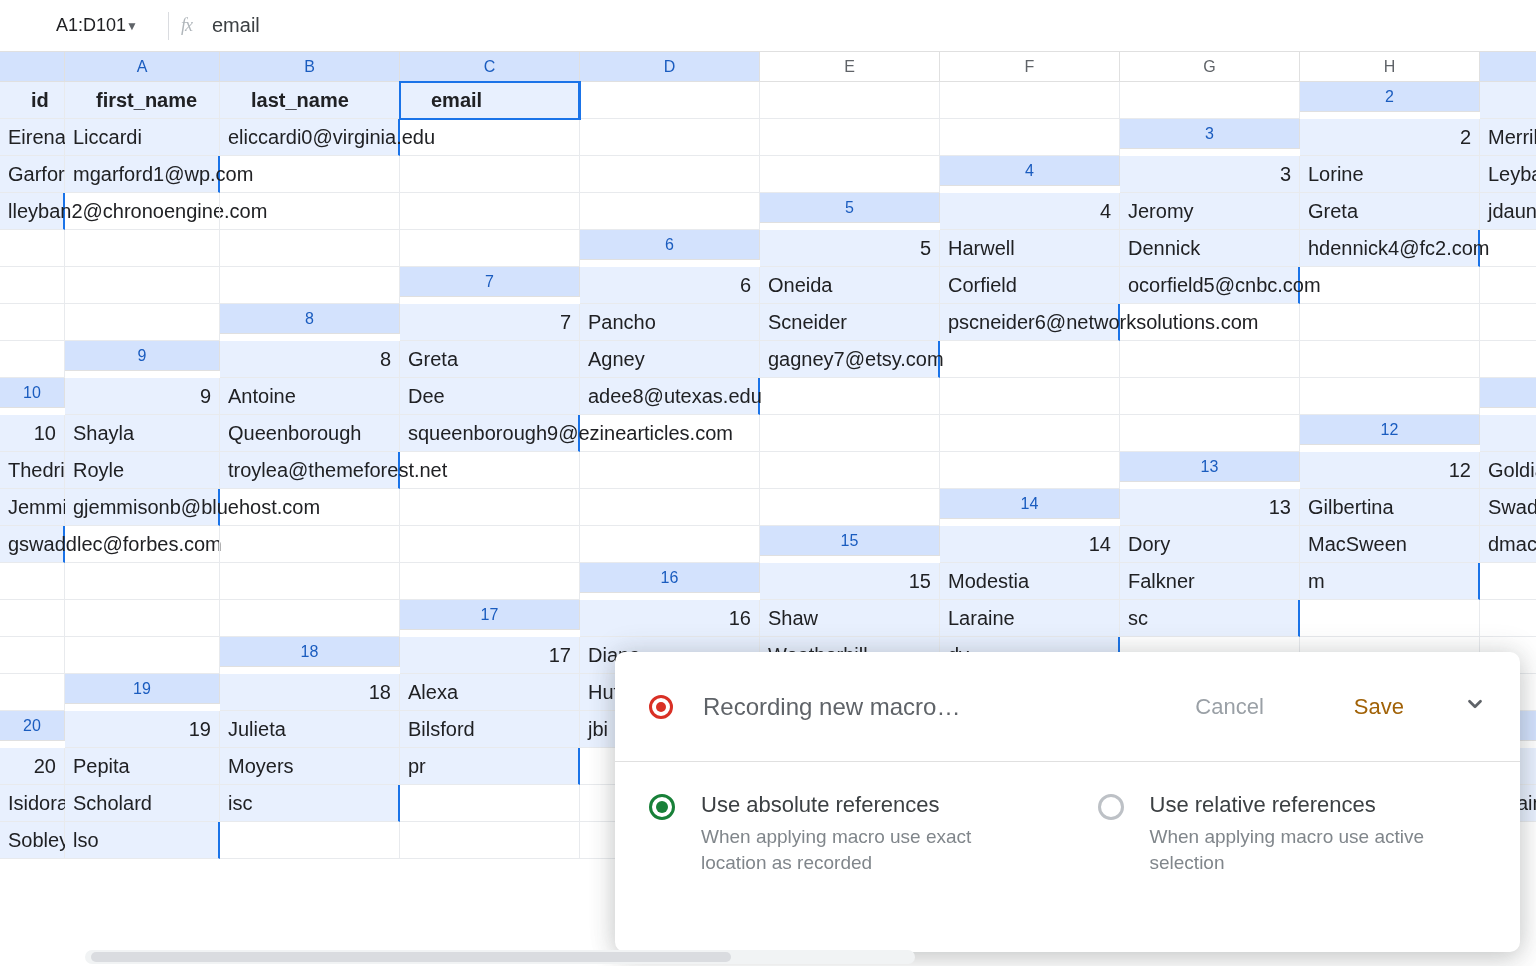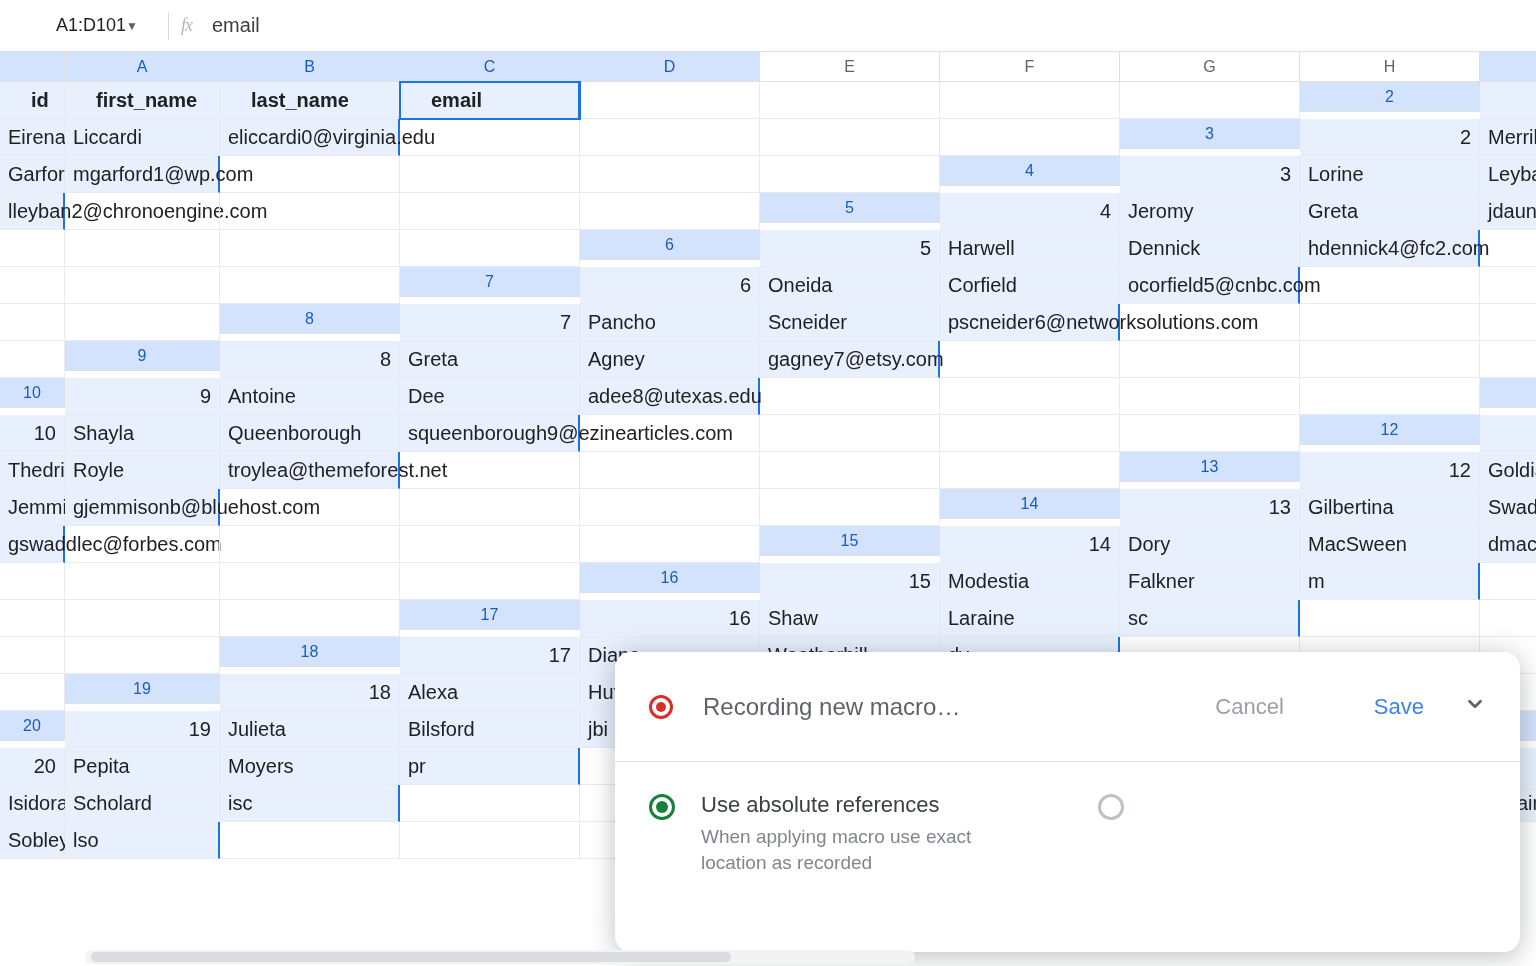--- a/index.html
+++ b/index.html
@@ -15,29 +15,29 @@
   .colhdr.sel, .rowhdr.sel, .corner.sel { background: #d3e2fd; color: #1a5cbf; font-weight: 500; }
   .rowhdr { font-weight: 500; }
   .cell { border: 1px solid #e8eaed; border-top: none; border-left: none; height: 37px; display: flex; align-items: center; padding: 0 8px; font-size: 20px; color: #202124; white-space: nowrap; overflow: visible; }
   .cell.sel { background: #e8f0fe; }
   .cell.hdr-row { font-weight: 600; padding-left: 31px; }
   .cell.num { justify-content: flex-end; }
   .cell.active { outline: 2px solid #1a73e8; outline-offset: -1px; z-index: 2; position: relative; }
   .cell.colD { border-right: 2px solid #1a73e8; }
   .macro-panel {
     position: absolute; left: 615px; top: 652px; width: 905px; height: 300px;
-    background: #fff; border-radius: 16px; box-shadow: 0 -2px 28px rgba(60,64,67,0.15), 0 8px 24px rgba(60,64,67,0.2);
+    background: #fff; border-radius: 10px; box-shadow: 0 -2px 28px rgba(60,64,67,0.15), 0 8px 24px rgba(60,64,67,0.2);
     display: flex; flex-direction: column;
   }
   .mp-top { display: flex; align-items: center; height: 110px; padding: 0 34px; border-bottom: 1px solid #e0e0e0; }
   .rec-dot { width: 24px; height: 24px; border: 3px solid #d93025; border-radius: 50%; display:flex; align-items:center; justify-content:center; margin-right: 30px; }
   .rec-dot::after { content:""; width:10px; height:10px; background:#d93025; border-radius:50%; }
   .mp-title { font-size: 24px; color: #5f6368; flex: 1; }
   .mp-cancel { font-size: 22px; color: #9aa0a6; margin-right: 90px; cursor: pointer; }
-  .mp-save { font-size: 22px; color: #3b82f6; font-weight: 500; margin-right: 40px; cursor: pointer; }
+  .mp-save { font-size: 22px; color: #a16207; font-weight: 500; margin-right: 60px; cursor: pointer; }
   .mp-chev { color: #5f6368; font-size: 20px; cursor: pointer; }
   .mp-body { display: flex; padding: 30px 34px; gap: 60px; }
   .opt { display: flex; gap: 26px; flex:1;justify-content:space-between; }
   .radio { width: 26px; height: 26px; border-radius: 50%; border: 3px solid #bdc1c6; position: relative; flex-shrink:0; margin-top:2px; }
   .radio.on { border-color: #188038; }
   .radio.on::after { content:""; position:absolute; inset:4px; background:#188038; border-radius:50%; }
   .opt-title { font-size: 22px; color: #3c4043; margin-bottom: 6px; }
   .opt-desc { font-size: 19px; color: #80868b; line-height: 1.35; }
   .hscroll { position:absolute; left:85px; bottom:2px; height:14px; width:830px; background:#f1f3f4; border-radius:7px; }
   .hscroll-thumb { position:absolute; left:6px; top:2px; height:10px; width:640px; background:#dadce0; border-radius:5px; }
@@ -289,19 +289,23 @@
   <div class="mp-body" id="mp-body">
       <div class="opt">
         <div class="radio on"></div>
         <div>
           <div class="opt-title">Use absolute references</div>
           <div class="opt-desc">When applying macro use exact location as recorded</div>
         </div>
       </div>
       <div class="opt">
         <div class="radio"></div>
+        <div>
+          <div class="opt-title">Use relative references</div>
+          <div class="opt-desc">When applying macro use active selection</div>
+        </div>
       </div>
     </div>
 </div>
 
 <div class="hscroll">
   <div class="hscroll-thumb"></div>
 </div>
 
 </body></html>

